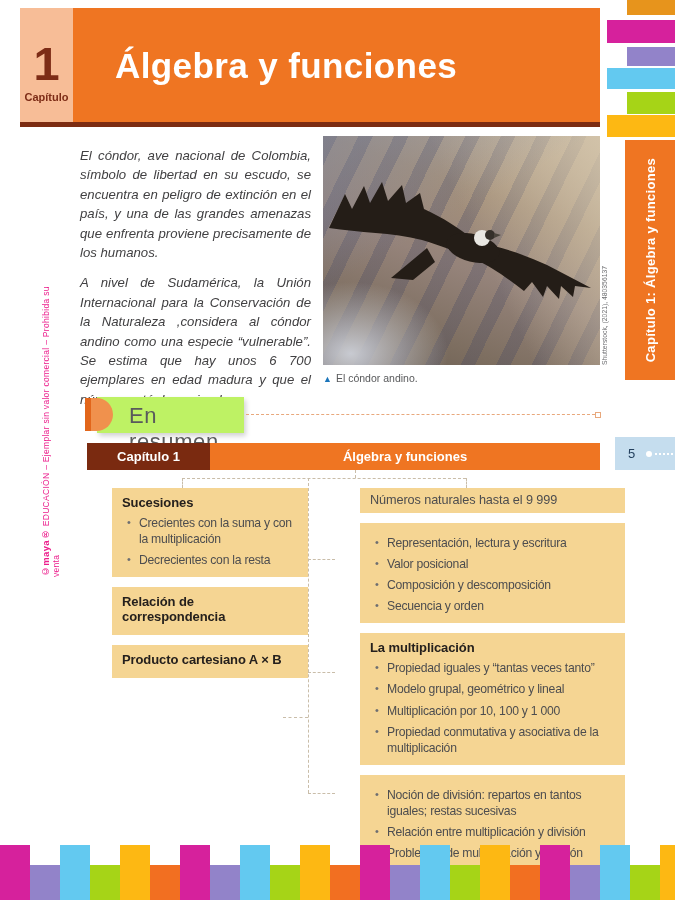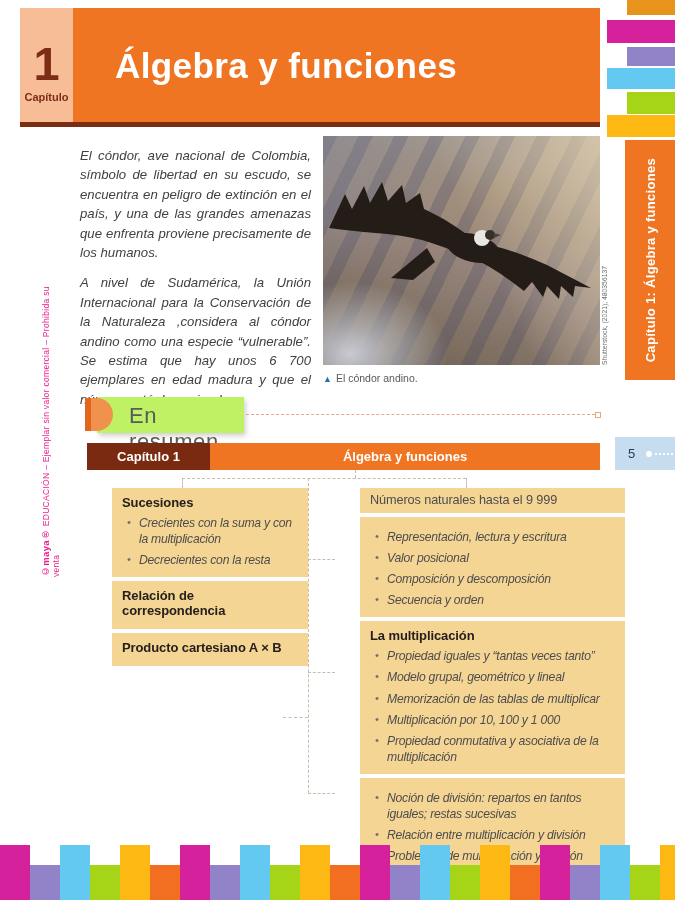--- a/index.html
+++ b/index.html
@@ -68,29 +68,29 @@
               color:#fff;font-weight:bold;font-size:13px;display:flex;align-items:center;justify-content:center;}
   .thead-right{position:absolute;left:210px;top:443px;width:390px;height:27px;background:#ef7522;
                color:#fff;font-weight:bold;font-size:13px;display:flex;align-items:center;justify-content:center;}
 
   
   .conn{position:absolute;background:none;}
   .conn.h{border-top:1px dashed #c9bda9;height:0;}
   .conn.v{border-left:1px dashed #c9bda9;width:0;}
 
   
-  .col{position:absolute;display:flex;flex-direction:column;gap:4px;padding-left:25px;}
+  .col{position:absolute;display:flex;flex-direction:column;gap:10px;padding-left:25px;}
   #left-col{left:87px;top:488px;width:196px;}
   #right-col{left:335px;top:488px;width:265px;}
   .sbox{background:#f5d593;padding:7px 10px 9px 10px;box-sizing:border-box;}
   .sbox.compact{padding:5px 10px 6px 10px;}
   .btitle{font-weight:bold;font-size:13px;color:#25201d;margin-bottom:2px;letter-spacing:-.1px;}
   .btitle.plain{font-weight:normal;color:#4d4d4f;font-size:12.7px;margin-bottom:0;}
   .btext{font-size:12.2px;color:#4d4d4f;margin:2px 0 0 0;line-height:1.35;letter-spacing:-.2px;}
-  .blist{list-style:none;margin:0;padding:0;font-style:italic;}
+  .blist{list-style:none;margin:0;padding:0;}
   .blist li{position:relative;padding-left:17px;font-size:12.2px;line-height:1.32;color:#4d4d4f;
             margin-top:5px;letter-spacing:-.25px;}
   .blist li::before{content:"\2022";position:absolute;left:5px;top:0;color:#6d6e71;font-size:11px;}
 
   
   .pagenum-box{position:absolute;left:615px;top:437px;width:60px;height:33px;background:#c5ddee;
                display:flex;align-items:center;}
   .pagenum{color:#23405e;font-size:13px;margin-left:13px;}
   .pagenum-dot{width:6px;height:6px;border-radius:50%;background:#fff;margin-left:11px;}
   .pagenum-dots{flex:1;border-top:2px dotted #fff;margin:0 2px 0 3px;}
@@ -208,21 +208,20 @@
           <li>Valor posicional</li>
           <li>Composición y descomposición</li>
           <li>Secuencia y orden</li>
         </ul>
       </div>
       <div class="sbox">
         <div class="btitle">La multiplicación</div>
         <ul class="blist">
           <li>Propiedad iguales y “tantas veces tanto”</li>
           <li>Modelo grupal, geométrico y lineal</li>
-          <li>Memorización de las tablas de multiplicar</li>
           <li>Multiplicación por 10, 100 y 1 000</li>
           <li>Propiedad conmutativa y asociativa de la multiplicación</li>
         </ul>
       </div>
       <div class="sbox">
         <ul class="blist">
           <li>Noción de división: repartos en tantos iguales; restas sucesivas</li>
           <li>Relación entre multiplicación y división</li>
           <li>Problemas de multiplicación y división</li>
         </ul>

